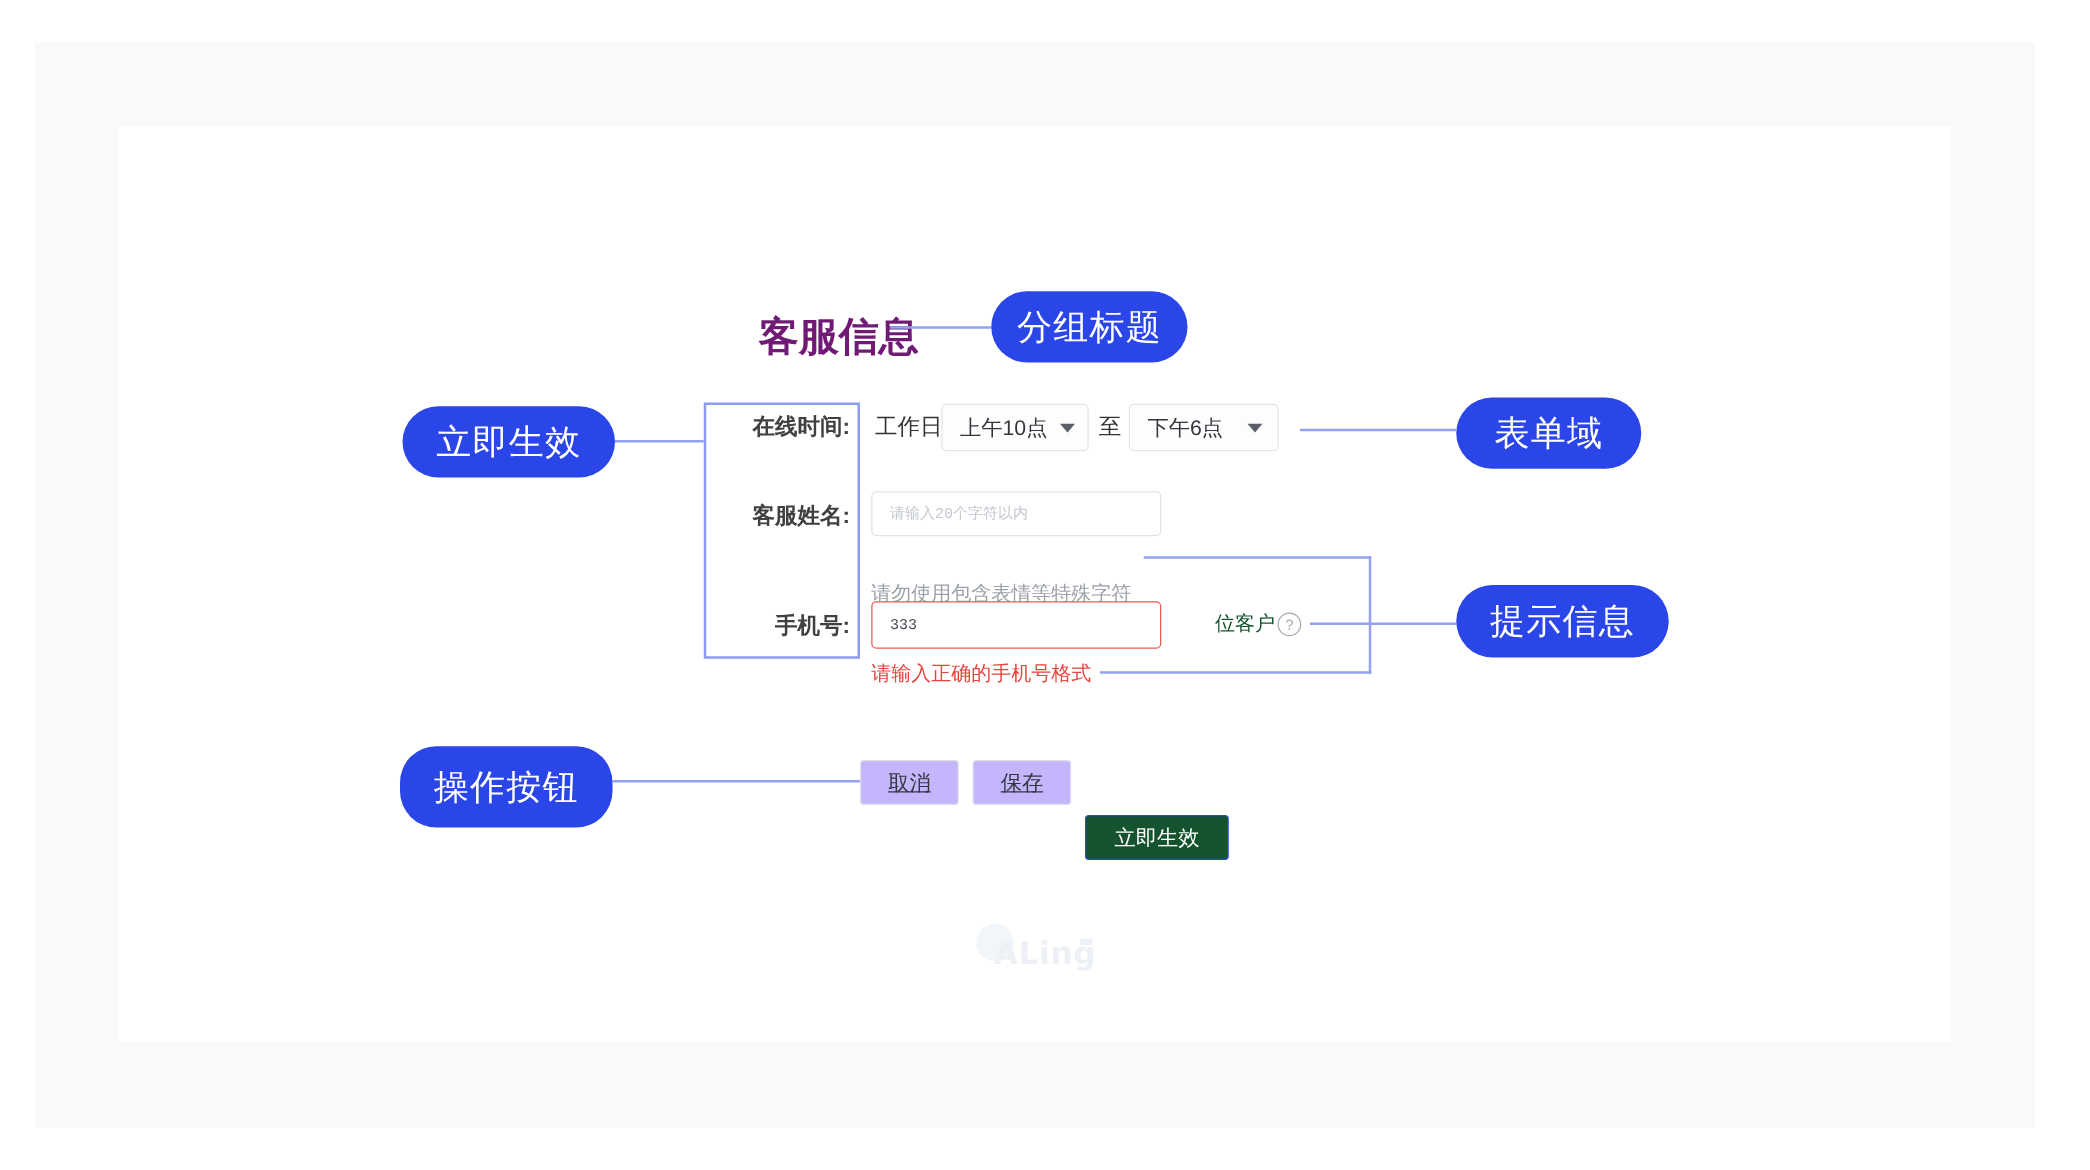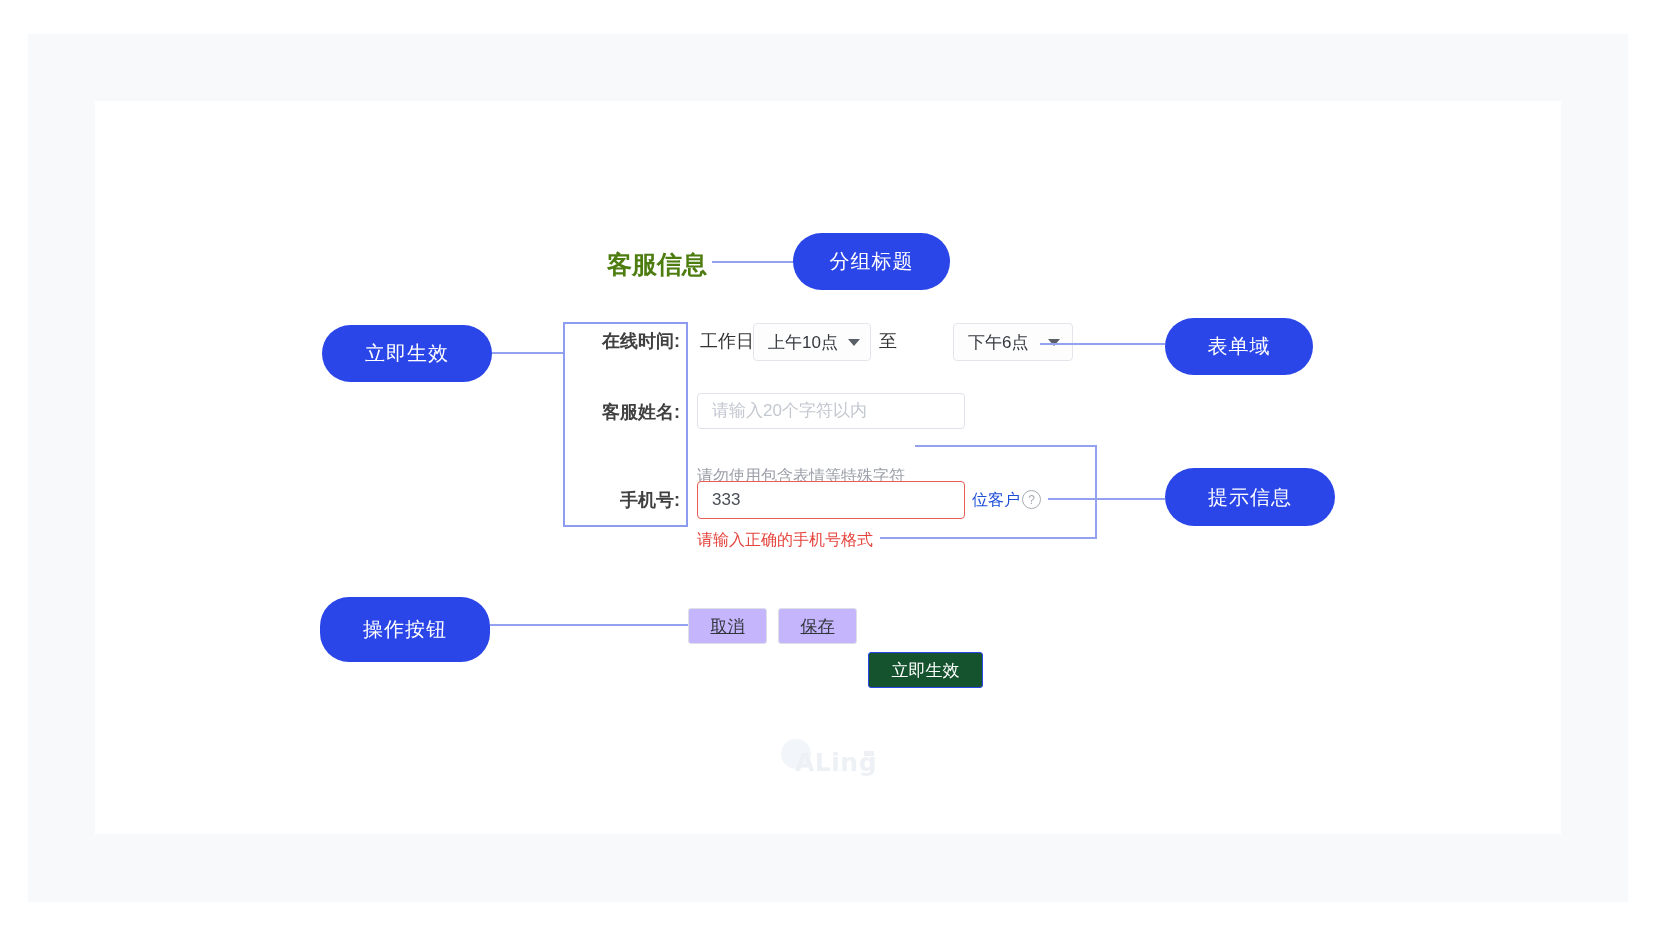--- a/index.html
+++ b/index.html
@@ -7,49 +7,49 @@
   body { font-family:"Liberation Sans","DejaVu Sans",sans-serif; }
   .stage { position:relative; width:1672px; height:936px; background:#ffffff; overflow:hidden; }
   .panel { position:absolute; left:28px; top:34px; width:1600px; height:868px; background:#f7f9fb; }
   .card  { position:absolute; left:95px; top:101px; width:1466px; height:733px; background:#ffffff; }
 
   .abs { position:absolute; }
 
   
   .pill { position:absolute; background:#2b46e8; border-radius:29px; color:#ffffff;
           display:flex; align-items:center; justify-content:center;
-          font-size:20px; letter-spacing:1px; }
+          font-size:28px; letter-spacing:1px; }
 
   
   .line-h { position:absolute; height:2px; background:#94a1f1; }
   .line-v { position:absolute; width:2px;  background:#94a1f1; }
   .outline-box { position:absolute; border:2px solid #8d9bf0; background:transparent; }
 
   
-  .form-title { position:absolute; font-size:25px; font-weight:700; color:#4d7c0f;text-align:right; }
+  .form-title { position:absolute; font-size:32px; font-weight:700; color:#701a75;text-align:right; }
   .form-label { position:absolute; font-size:18px; font-weight:600; color:#404040;
                 text-align:right; line-height:26px; }
   .inline-text { position:absolute; font-size:18px; color:#333333; line-height:26px; }
 
   .select-box { position:absolute; height:38px; background:#fdfdfe; border:1px solid #e2e5ea;
                 border-radius:4px; display:flex; align-items:center; justify-content:space-between;
                 padding:0 12px 0 14px; cursor:pointer; }
   .select-box .sel-text { font-size:17px; color:#33373d; white-space:nowrap; }
   .caret { width:0; height:0; border-left:6px solid transparent; border-right:6px solid transparent;
            border-top:7px solid #5a5e66; margin-left:10px; }
 
-  .text-input { position:absolute; height:36px; width:268px; border:1px solid #dfe2e8; border-radius:4px;
-                background:#ffffff; padding:0 14px; font-size:17px; color:#4a4e57; outline:none;
-                font-family:Liberation Sans, sans-serif; }
+  .text-input { position:absolute; height:36px; width:232px; border:1px solid #dfe2e8; border-radius:4px;
+                background:#ffffff; padding:0 14px; font-size:12px; color:#4a4e57; outline:none;
+                font-family:Liberation Mono, monospace; }
   .text-input::placeholder { color:#c3c7cf; }
   .text-input.error { border-color:#ea5b54; height:38px; }
 
   .hint-text  { position:absolute; font-size:16px; color:#9b9fa8; line-height:22px;margin-top:29px; }
   .error-text { position:absolute; font-size:16px; color:#e5463f; line-height:22px; }
-  .suffix-text{ position:absolute; font-size:16px; color:#1d4ed8; line-height:20px;text-align:center; }
+  .suffix-text{ position:absolute; font-size:16px; color:#14532d; line-height:20px;text-align:center; }
 
   .help-icon { position:absolute; width:19px; height:19px; border:1.5px solid #a6aab1; border-radius:50%;
                color:#a6aab1; font-size:12px; display:flex; align-items:center; justify-content:center;
                cursor:pointer; }
 
   .btn { position:absolute; height:36px; border-radius:3px; display:flex; align-items:center;
          justify-content:center; font-size:17px; cursor:pointer;
          font-family:"Liberation Sans","DejaVu Sans",sans-serif; }
   .btn.ghost   { background:#c4b5fd; border:1px solid #dcdfe5; color:#33373d;text-decoration:underline; }
   .btn.primary { background:#14532d; border:1px solid #2b46e8; color:#ffffff;margin-top:44px; }
@@ -78,21 +78,21 @@
   <div class="form-label" style="left:563px; top:328px; width:117px;">在线时间:</div>
   <div class="inline-text" style="left:700px; top:328px;">工作日</div>
 
   <div class="select-box" style="left:753px; top:323px; width:118px;">
     <span class="sel-text">上午10点</span>
     <span class="caret"></span>
   </div>
 
   <div class="inline-text" style="left:879px; top:328px;">至</div>
 
-  <div class="select-box" style="left:953px; top:323px; width:120px;">
+  <div class="select-box" style="left:903px; top:323px; width:120px;">
     <span class="sel-text">下午6点</span>
     <span class="caret"></span>
   </div>
 
   <div class="line-h" style="left:1040px; top:343px; width:125px;"></div>
   <div class="pill" style="left:1165px; top:318px; width:148px; height:57px;">表单域</div>
 
   <div class="form-label" style="left:563px; top:399px; width:117px;">客服姓名:</div>
   <input class="text-input" style="left: 697px; top: 393px;" type="text" placeholder="请输入20个字符以内">
   <div class="hint-text" style="left:697px; top:436px;">请勿使用包含表情等特殊字符</div>

